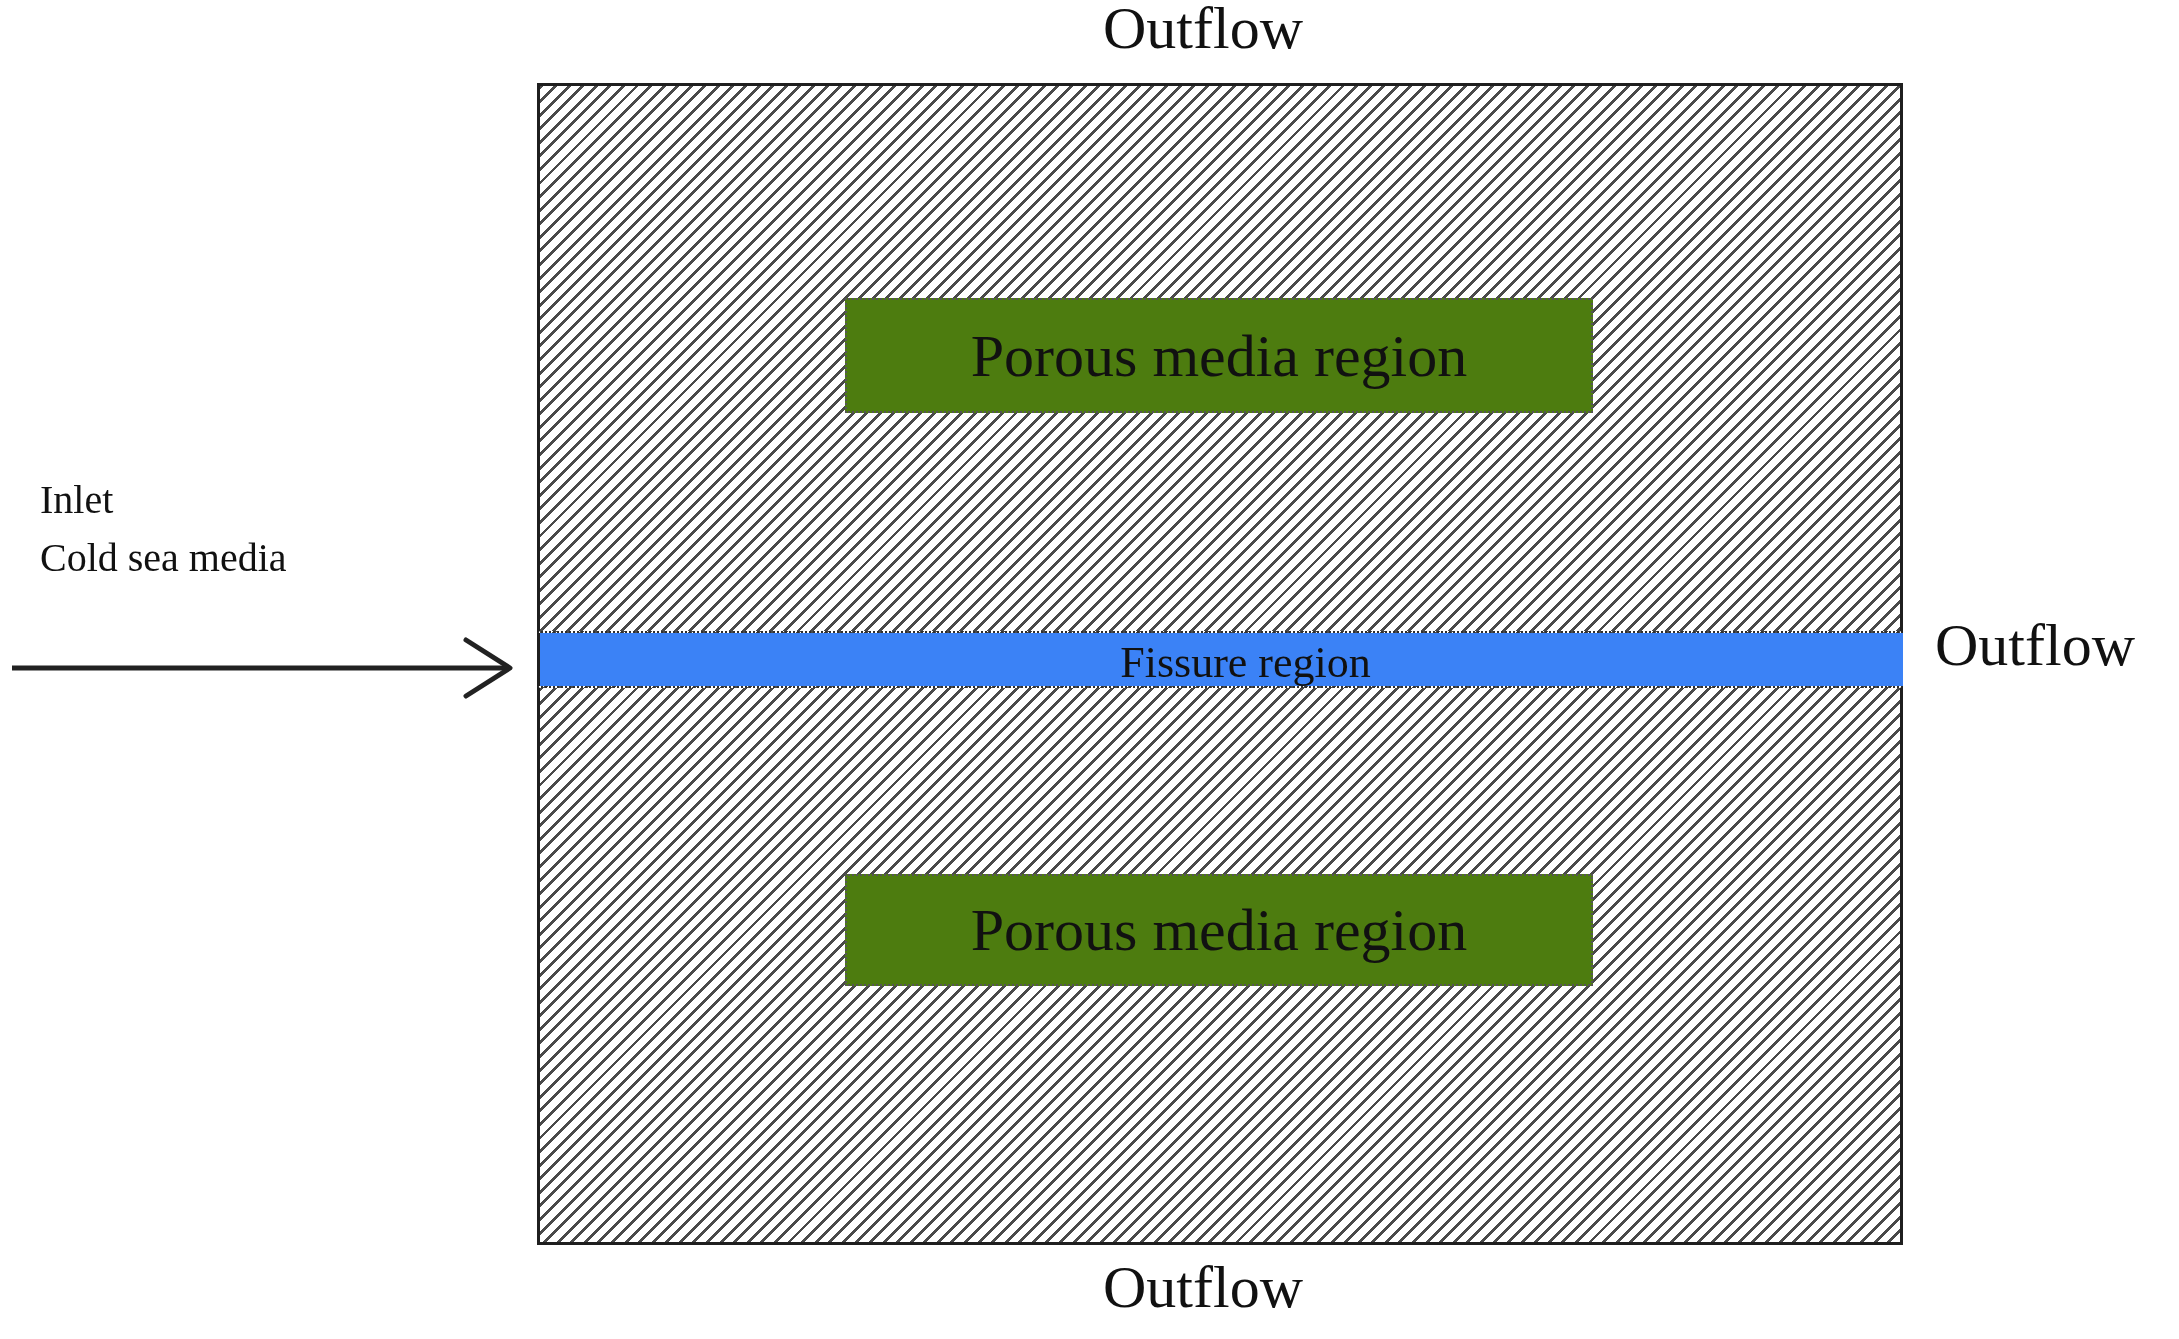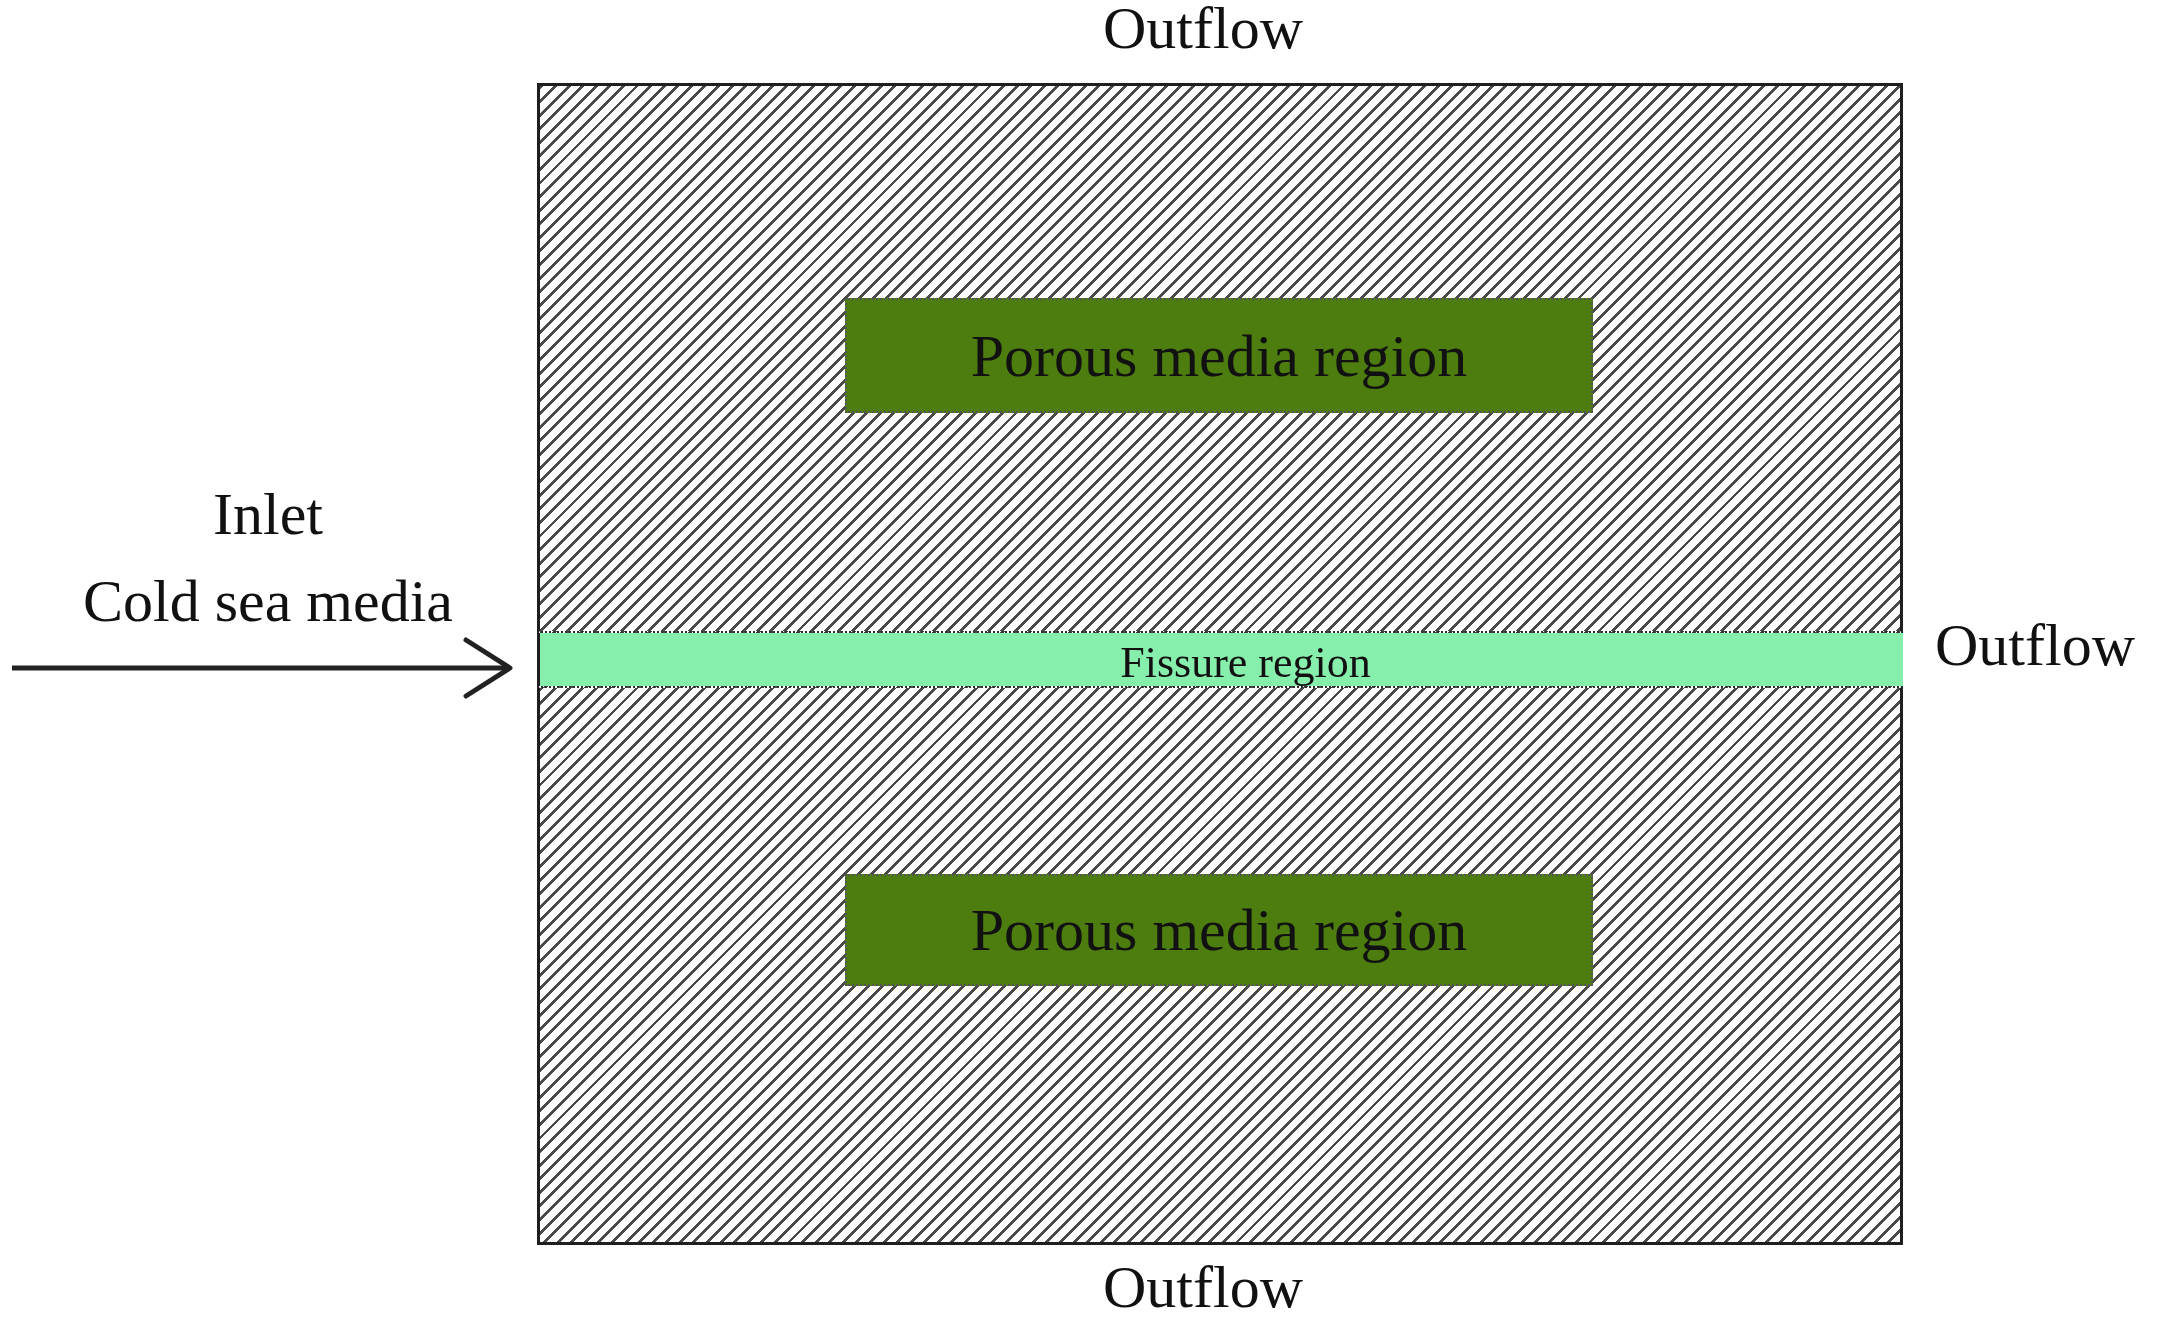--- a/index.html
+++ b/index.html
@@ -57,21 +57,21 @@
   }
 
   
   .fissure {
     position: absolute;
     left: 537px;
     top: 633px;
     width: 1366px;
     height: 53px;
     box-sizing: border-box;
-    background: #86efac;
+    background: #3b82f6;
     border-left: 3px solid var(--border, #1f1f1f);
     display: flex;
     align-items: center;
     justify-content: center;
   }
   .fissure-text {
     font-size: 44px;
     line-height: 1;
     transform: translate(24px, 3px);
     white-space: nowrap;
@@ -93,25 +93,24 @@
   .porous-box-bottom { top: 874px; height: 112px; }
   .porous-text {
     font-size: 60px;
     line-height: 1;
     white-space: nowrap;
   }
 
   
   .inlet-block {
     position: absolute;
-    left: 33px;
+    left: 40px;
     top: 471px;
     width: 470px;
-    text-align: center;
-    font-size: 60px;
+    font-size: 40px;
     line-height: 1.45;
   }
 
   .inlet-arrow-svg {
     position: absolute;
     left: 0;
     top: 628px;
     width: 520px;
     height: 80px;
   }

